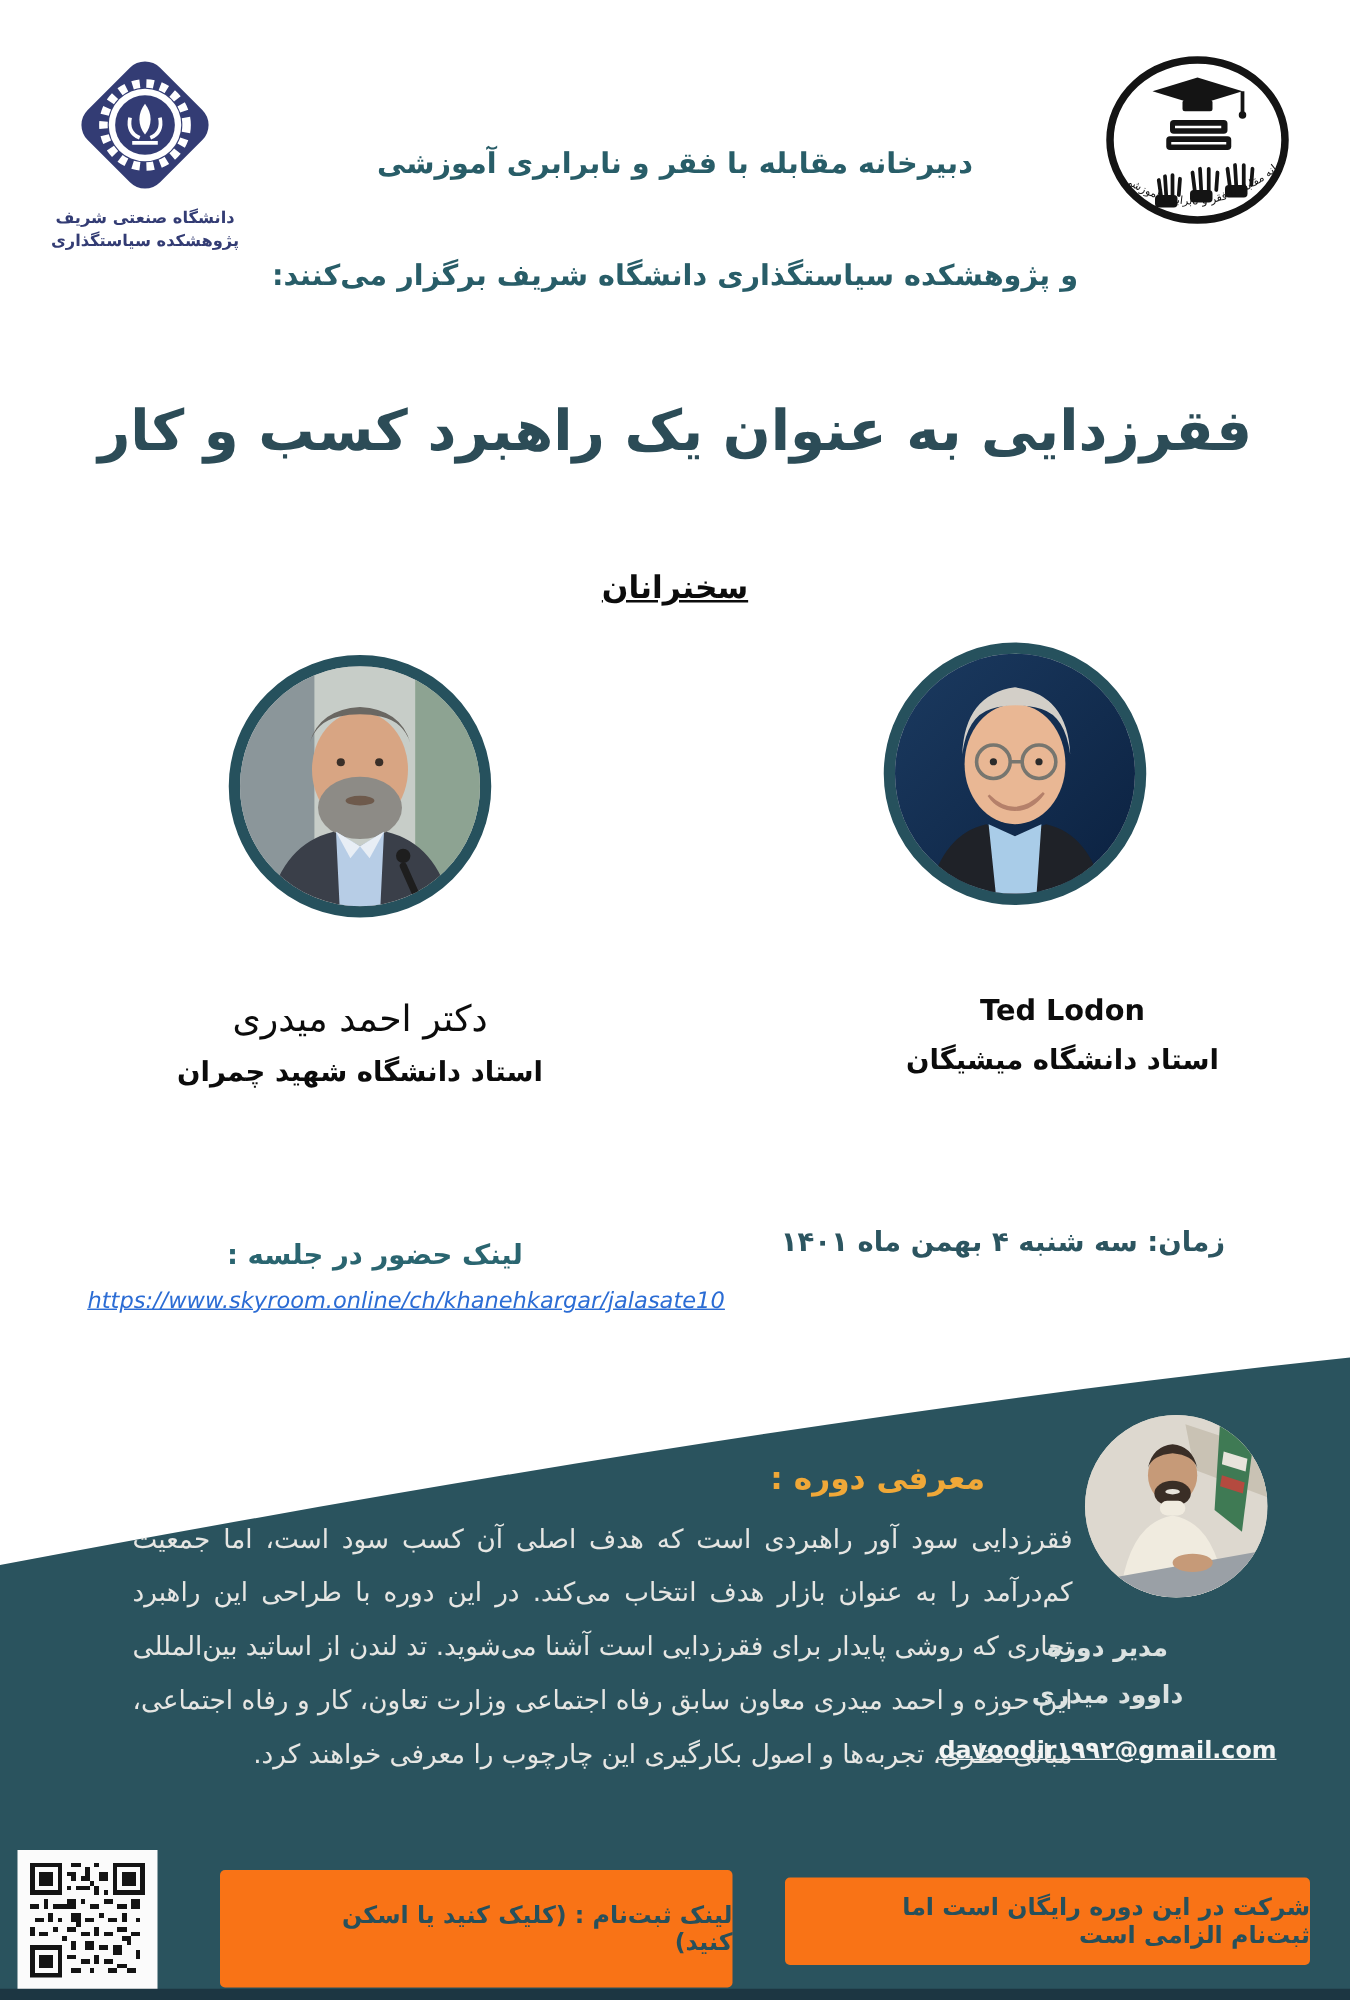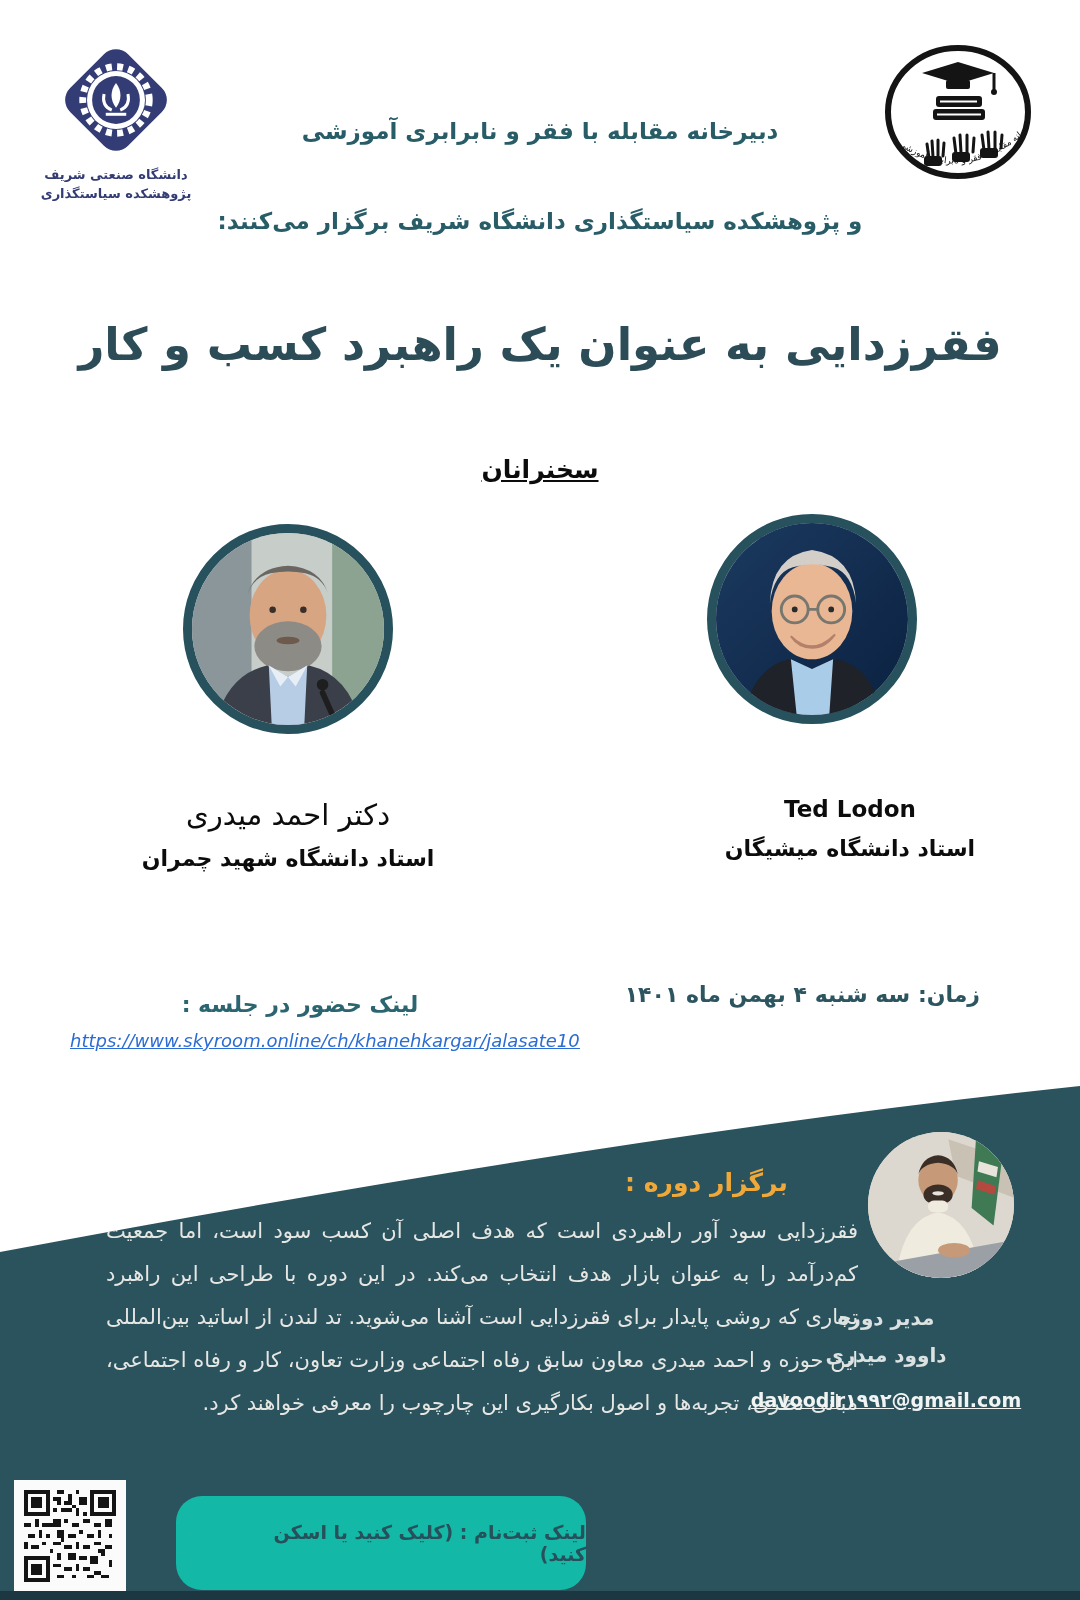--- a/index.html
+++ b/index.html
@@ -54,21 +54,21 @@
   .mgr-photo svg{ display:block; width:100%; height:100%; }
   .mgr-block{ right:44px; top:1306px; width:300px; text-align:center; direction:rtl; color:#dbe2e1; }
   .mgr-label{ font-size:20px; font-weight:bold; }
   .mgr-name{ font-size:20px; font-weight:bold; margin-top:13px; }
   .mgr-email{ direction:ltr; font-size:19px; font-weight:bold; color:#f2f4f3;
               text-decoration:underline; margin-top:22px; }
   
   .qr-panel{ left:14px; top:1480px; width:112px; height:112px; background:#fbfbfb;
              display:flex; align-items:center; justify-content:center; }
   .qr-panel svg{ width:92px; height:92px; display:block; }
-  .btn{ background:#14b8a6; border-radius:26px; display:flex; flex-direction:column;
+  .btn{ background:#f97316; border-radius:4px; display:flex; flex-direction:column;
         align-items:center; justify-content:center; color:#27505b; direction:rtl;padding-left:48px; }
   .btn-register{ left:176px; top:1496px; width:410px; height:94px; cursor:pointer; }
   .btn-register .l1{ font-size:19px; font-weight:bold; }
   .btn-register .l2{ direction:ltr; font-size:19px; font-weight:bold; text-decoration:underline; margin-top:7px; }
   .btn-free{ left:628px; top:1502px; width:420px; height:70px; font-size:19px; font-weight:bold; }
   .bottom-strip{ position:absolute; left:0; bottom:0; width:100%; height:9px; background:#1c3642; z-index:3; }
 </style>
 </head>
 <body>
 
@@ -179,21 +179,21 @@
   <div class="session-time">زمان: سه شنبه ۴ بهمن ماه ۱۴۰۱</div>
   <div class="session-link-label">لینک حضور در جلسه :</div>
   <div class="session-link">
     <a href="#">https://www.skyroom.online/ch/khanehkargar/jalasate10</a>
   </div>
 
   <svg class="wave" viewBox="0 0 1080 1600" preserveAspectRatio="none">
     <path d="M 0 1252 Q 620 1135 1080 1086 L 1080 1600 L 0 1600 Z" fill="#2a535e"></path>
   </svg>
 
-  <div class="teal-content intro-heading">برگزار دوره :</div>
+  <div class="teal-content intro-heading">معرفی دوره :</div>
   <div class="teal-content intro-text">فقرزدایی سود آور راهبردی است که هدف اصلی آن  کسب سود است، اما جمعیت کم‌درآمد را به عنوان بازار هدف انتخاب می‌کند. در این دوره با طراحی این راهبرد تجاری که روشی پایدار برای فقرزدایی است آشنا می‌شوید. تد لندن از اساتید بین‌المللی این حوزه و احمد میدری معاون سابق رفاه اجتماعی وزارت تعاون، کار و رفاه اجتماعی، مبانی نظری، تجربه‌ها و اصول بکارگیری این چارچوب را معرفی خواهند کرد.</div>
 
   <div class="teal-content mgr-photo">
     <svg viewBox="0 0 200 200">
       <rect width="200" height="200" fill="#ddd8cf"></rect>
       <path d="M110,10 L200,40 L200,90 L120,60 Z" fill="#c9c2b4"></path>
       <path d="M148,8 L186,18 L172,128 L142,104 Z" fill="#3f7a54"></path>
       <path d="M152,40 L178,48 L176,62 L150,54Z" fill="#e8e4dc"></path>
       <path d="M150,66 L175,74 L173,86 L148,78Z" fill="#b44a3f"></path>
       <ellipse cx="96" cy="66" rx="27" ry="31" fill="#c69a78"></ellipse>
@@ -219,15 +219,18 @@
       <path fill="#fbfbfb" d="M1,1h5v5h-5z M19,1h5v5h-5z M1,19h5v5h-5z"></path>
       <path fill="#141414" d="M2,2h3v3h-3z M20,2h3v3h-3z M2,20h3v3h-3z"></path>
       <path fill="#141414" d="M9,0h2v1h-2z M12,1h1v2h-1z M14,0h1v1h-1z M9,2h1v2h-1z M11,3h2v1h-2z M15,2h2v2h-2z M8,5h1v1h-1z M10,5h3v1h-3z M14,5h1v2h-1z M16,6h1v1h-1z M0,9h2v1h-2z M3,8h1v2h-1z M5,9h2v1h-2z M8,8h2v2h-2z M11,8h1v1h-1z M13,9h2v1h-2z M16,8h2v1h-2z M19,9h2v1h-2z M22,8h2v2h-2z M1,12h2v1h-2z M4,11h1v2h-1z M6,12h1v1h-1z M9,11h2v2h-2z M12,12h2v1h-2z M15,11h1v1h-1z M17,12h2v1h-2z M20,11h1v2h-1z M23,12h1v1h-1z M0,14h1v2h-1z M2,15h2v1h-2z M5,14h1v1h-1z M8,14h2v1h-2z M11,15h2v1h-2z M14,14h1v2h-1z M16,15h2v1h-2z M19,14h2v1h-2z M22,15h2v1h-2z M9,17h1v2h-1z M12,17h2v2h-2z M15,18h2v1h-2z M18,18h2v2h-2z M21,17h1v1h-1z M23,19h1v2h-1z M8,20h2v1h-2z M11,21h2v1h-2z M14,20h1v2h-1z M16,21h2v1h-2z M19,22h2v1h-2z M9,23h2v1h-2z M13,23h1v1h-1z M17,23h2v1h-2z M21,23h2v1h-2z M8,2h1v1h-1z M13,4h1v1h-1z M7,9h1v1h-1z M10,13h1v1h-1z M7,16h1v1h-1z M20,16h2v1h-2z"></path>
     </svg>
   </div>
 
   <div class="teal-content btn btn-register">
     <div class="l1">لینک ثبت‌نام : (کلیک کنید یا اسکن کنید)</div>
   </div>
 
+  <div class="teal-content btn btn-free">
+    <div>شرکت در این دوره رایگان است اما ثبت‌نام الزامی است</div>
+  </div>
 
   <div class="bottom-strip"></div>
 </div>
 
 </body></html>

